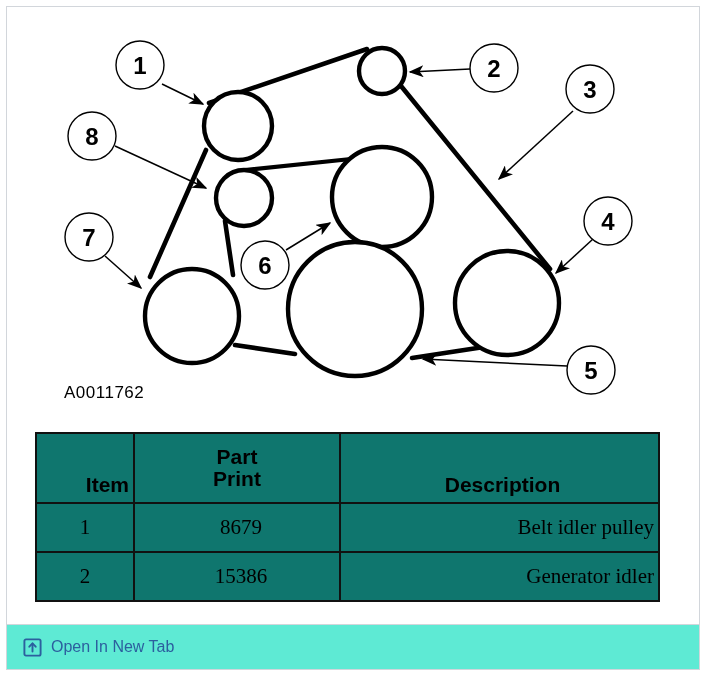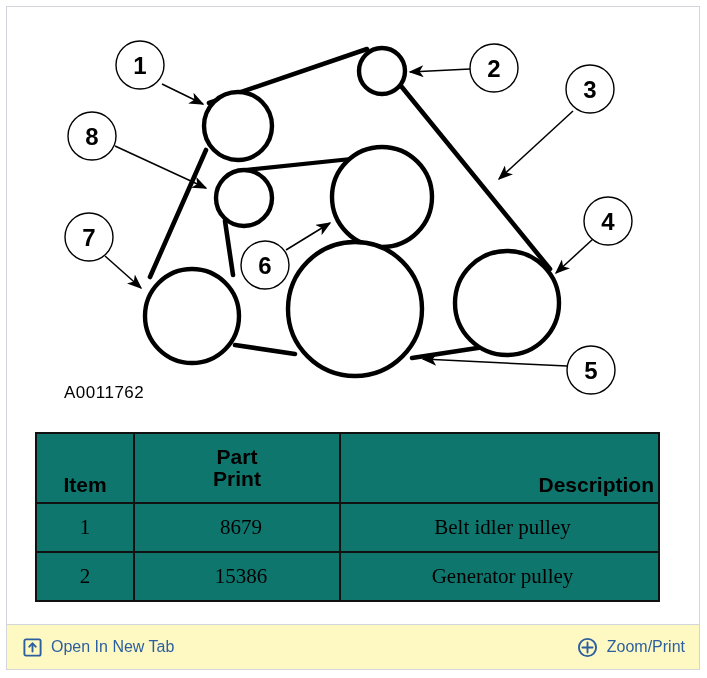--- a/index.html
+++ b/index.html
@@ -76,52 +76,52 @@
   #parts-table th {
     font-family: "Liberation Sans", sans-serif;
     font-weight: bold;
     font-size: 21px;
     color: #000000;
     height: 58px;
     line-height: 1.05;
   }
   .th-item {
     width: 88px;
-    text-align: center;
+    text-align: right;
     vertical-align: bottom;
     padding-bottom: 6px !important;
   }
   .th-part {
     width: 196px;
     text-align: center;
     vertical-align: middle;
   }
   .th-desc {
-    text-align: right;
+    text-align: center;
     vertical-align: bottom;
     padding-left: 10px !important;
     padding-bottom: 6px !important;
   }
   #parts-table td {
     font-family: "Liberation Serif", serif;
     font-size: 21px;
     color: #000000;
     height: 39px;
   }
   .td-item { text-align: center; }
   .td-part { text-align: center; padding-left: 12px !important; }
-  .td-desc { text-align: center; padding-left: 10px !important; }
+  .td-desc { text-align: right; padding-left: 10px !important; }
 
   
   #actionbar {
     flex: 0 0 auto;
     height: 45px;
     box-sizing: border-box;
     border-top: 1px solid #d2d6db;
-    background: #fef9c3;
+    background: #5eead4;
     display: flex;
     align-items: center;
     justify-content: space-between;
     padding: 0 14px 0 16px;
   }
   .action {
     display: flex;
     align-items: center;
     gap: 9px;
     color: #2c5f9e;
@@ -242,44 +242,35 @@
       </thead>
       <tbody>
         <tr>
           <td class="td-item">1</td>
           <td class="td-part">8679</td>
           <td class="td-desc">Belt idler pulley</td>
         </tr>
         <tr>
           <td class="td-item">2</td>
           <td class="td-part">15386</td>
-          <td class="td-desc">Generator pulley</td>
+          <td class="td-desc">Generator idler</td>
         </tr>
       </tbody>
     </table>
 
   </div>
 
   <div id="actionbar">
 
     <div class="action">
       <span>
         <svg width="19" height="19" viewBox="0 0 19 19">
           <rect x="1.4" y="1.4" width="16.2" height="16.2" rx="1.6" fill="none" stroke="#2c5f9e" stroke-width="1.9"></rect>
           <path d="M 9.5 13.6 L 9.5 5.8" stroke="#2c5f9e" stroke-width="1.9" fill="none" stroke-linecap="round"></path>
           <path d="M 6.3 8.7 L 9.5 5.3 L 12.7 8.7" stroke="#2c5f9e" stroke-width="1.9" fill="none" stroke-linecap="round" stroke-linejoin="round"></path>
         </svg>
       </span>
       <span class="label">Open In New Tab</span>
     </div>
 
-    <div class="action">
-      <span>
-        <svg width="21" height="21" viewBox="0 0 21 21">
-          <circle cx="10.5" cy="10.5" r="8.6" fill="none" stroke="#2c5f9e" stroke-width="1.9"></circle>
-          <path d="M 10.5 5.4 L 10.5 15.6 M 5.4 10.5 L 15.6 10.5" stroke="#2c5f9e" stroke-width="1.9" stroke-linecap="round"></path>
-        </svg>
-      </span>
-      <span class="label">Zoom/Print</span>
-    </div>
 
   </div>
 </div>
 
 </body></html>

